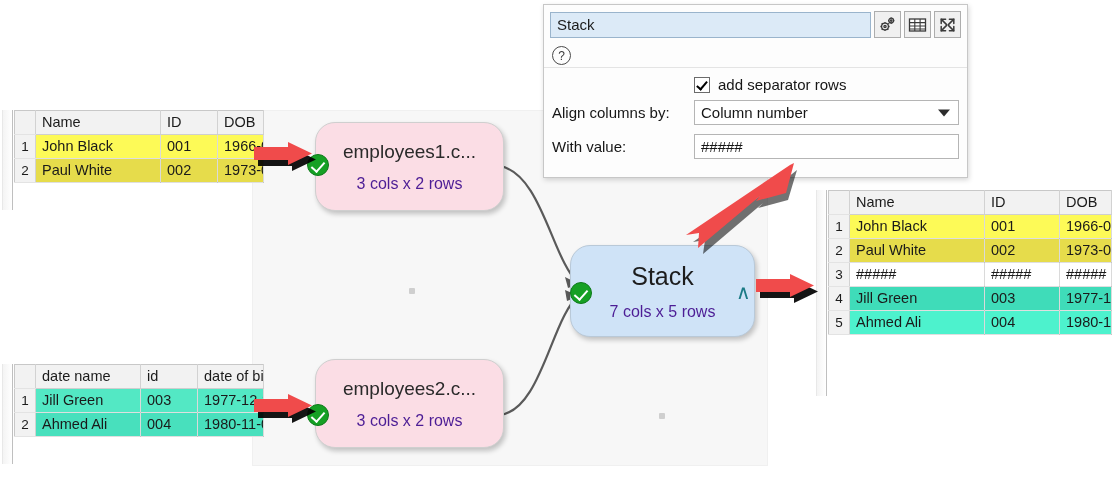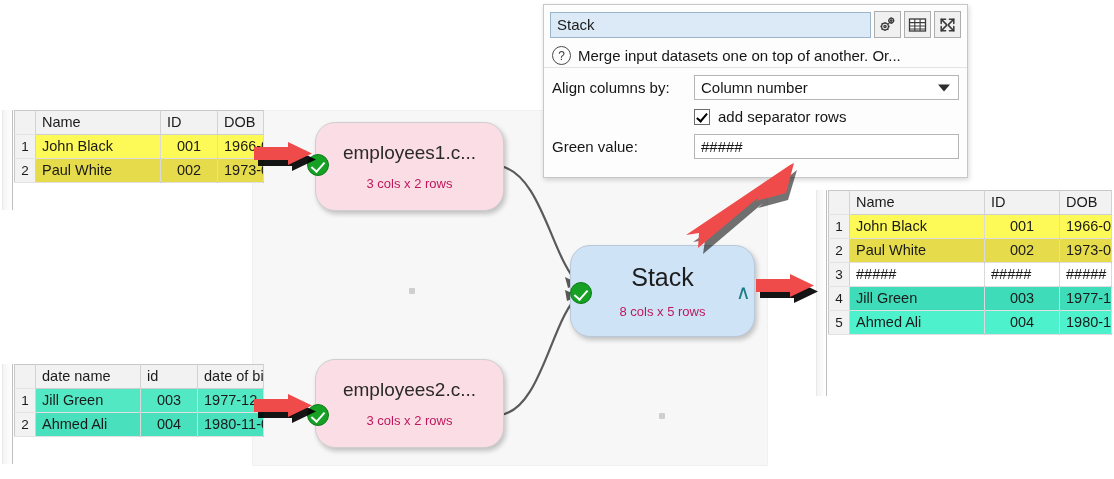--- a/index.html
+++ b/index.html
@@ -47,21 +47,21 @@
     padding: 0;
     width: 20px;
   }
   .grid td.cell {
     border-right: 1px solid rgba(150,150,150,.35);
     border-bottom: 1px solid rgba(150,150,150,.30);
     padding: 3px 6px 4px 6px;
     white-space: nowrap;
     overflow: hidden;
   }
-  .grid td.num { text-align: center; }
+  .grid td.num { text-align: left; }
   .grid td.txt { text-align: left; }
 
   .scroll-left {
     position: absolute;
     width: 9px;
     background: linear-gradient(to right,#f4f4f4,#ffffff);
     border-right: 1px solid #bfbfbf;
     border-left: 1px solid #e8e8e8;
   }
 
@@ -91,22 +91,22 @@
     flex-direction: column;
     align-items: center;
     justify-content: center;
   }
   .node .ttl {
     font-size: 19px;
     color: #2a2a2a;
     white-space: nowrap;
   }
   .node .sub {
-    font-size: 13px;
-    color: #be185d;
+    font-size: 16px;
+    color: #4c1d95;
     margin-top: 12px;
     white-space: nowrap;
   }
   .node.pink { background: #fbdde5; border: 1px solid #cfcfcf; }
   .node.blue { background: #cfe3f7; border: 1px solid #b9c9d8; }
   .node.blue .ttl { font-size: 25px; color: #1d1d1d; }
 
   .tick {
     position: absolute;
     width: 22px; height: 22px;
@@ -259,21 +259,21 @@
   <div class="tick" style="left:55px;top:44px;"></div>
 
   <div class="node pink" style="left:63px;top:249px;width:189px;height:89px;">
     <div class="ttl">employees2.c...</div>
     <div class="sub">3 cols x 2 rows</div>
   </div>
   <div class="tick" style="left:55px;top:294px;"></div>
 
   <div class="node blue" style="left:318px;top:135px;width:185px;height:92px;">
     <div class="ttl">Stack</div>
-    <div class="sub">8 cols x 5 rows</div>
+    <div class="sub">7 cols x 5 rows</div>
   </div>
   <div class="tick" style="left:318px;top:172px;"></div>
   <div class="caret" style="left:484px;top:170px;">∧</div>
 </div>
 
 <div class="scroll-left" style="left:2px;top:110px;height:100px;"></div>
 <table class="grid" style="left:14px;top:110px;width:250px;border:1px solid #c8c8c8;">
   <tbody>
       <tr class="hdr">
     <td class="rh"></td>
@@ -394,39 +394,38 @@
             <path d="M3.4 14.6l5.2-5.2"></path>
           <path d="M11.4 14.8h4.4v-4.4"></path>
             <path d="M15.6 14.6l-5.2-5.2"></path>
         </g>
       </svg>
     </div>
   </div>
 
   <div class="desc-row">
     <div class="qmark">?</div>
-    <div class="desc-txt">Merge input datasets one on top of another. Or...</div>
+  </div>
+
+  <div class="row" style="padding:8px 8px 0 8px;">
+    <div style="width:142px;"></div>
+    <div class="chk"></div>
+    <div class="chk-lbl">add separator rows</div>
   </div>
 
   <div class="row" style="padding:7px 8px 0 8px;">
     <div class="lbl" style="width:142px;">Align columns by:</div>
     <div class="combo">
       <span>Column number</span>
       <span class="arrow"></span>
     </div>
   </div>
 
-  <div class="row" style="padding:8px 8px 0 8px;">
-    <div style="width:142px;"></div>
-    <div class="chk"></div>
-    <div class="chk-lbl">add separator rows</div>
-  </div>
-
   <div class="row" style="padding:9px 8px 0 8px;">
-    <div class="lbl" style="width:142px;">Green value:</div>
+    <div class="lbl" style="width:142px;">With value:</div>
     <input class="val-input" type="text" value="#####" style="">
   </div>
 </div>
 
 <div class="ra" style="left:254px;top:140px;">
   <svg width="72" height="46" viewBox="0 0 72 46">
     <g transform="translate(4,8)">
       <path d="M0 5 h34 V0 l24 11.5 -24 11.5 V18 H0 Z" fill="#000" opacity="0.92"></path>
     </g>
     <g transform="translate(0,2)">

